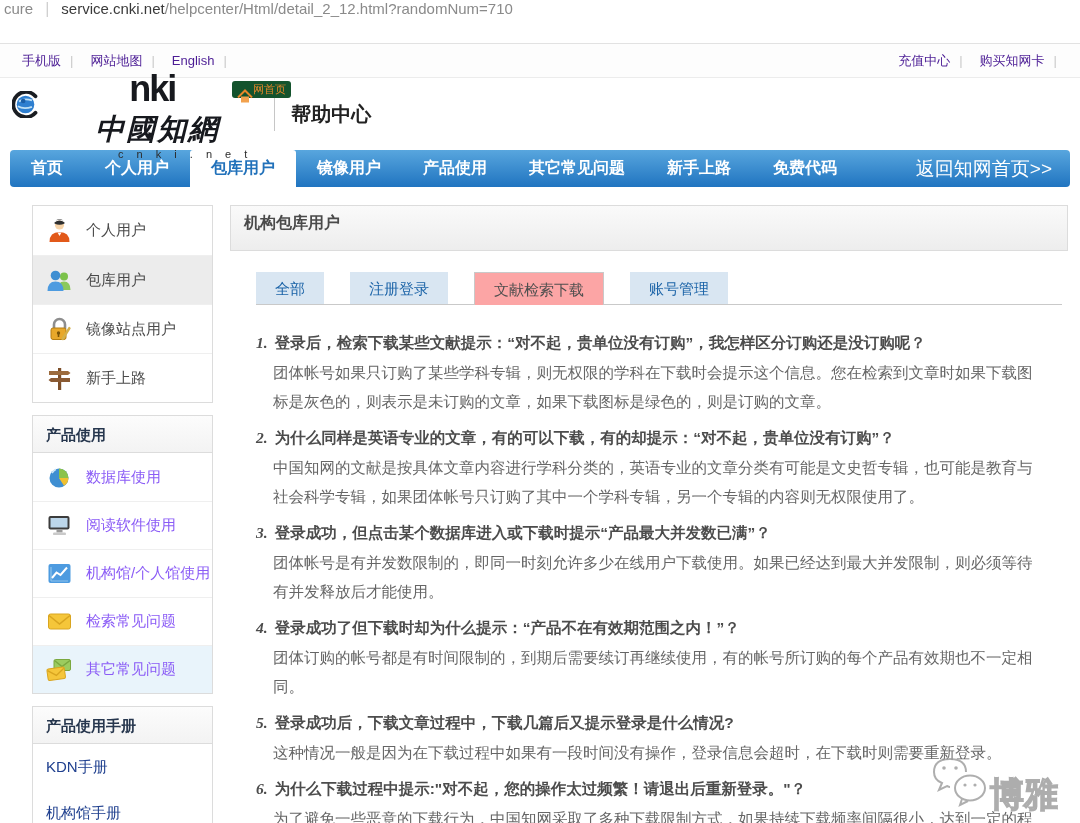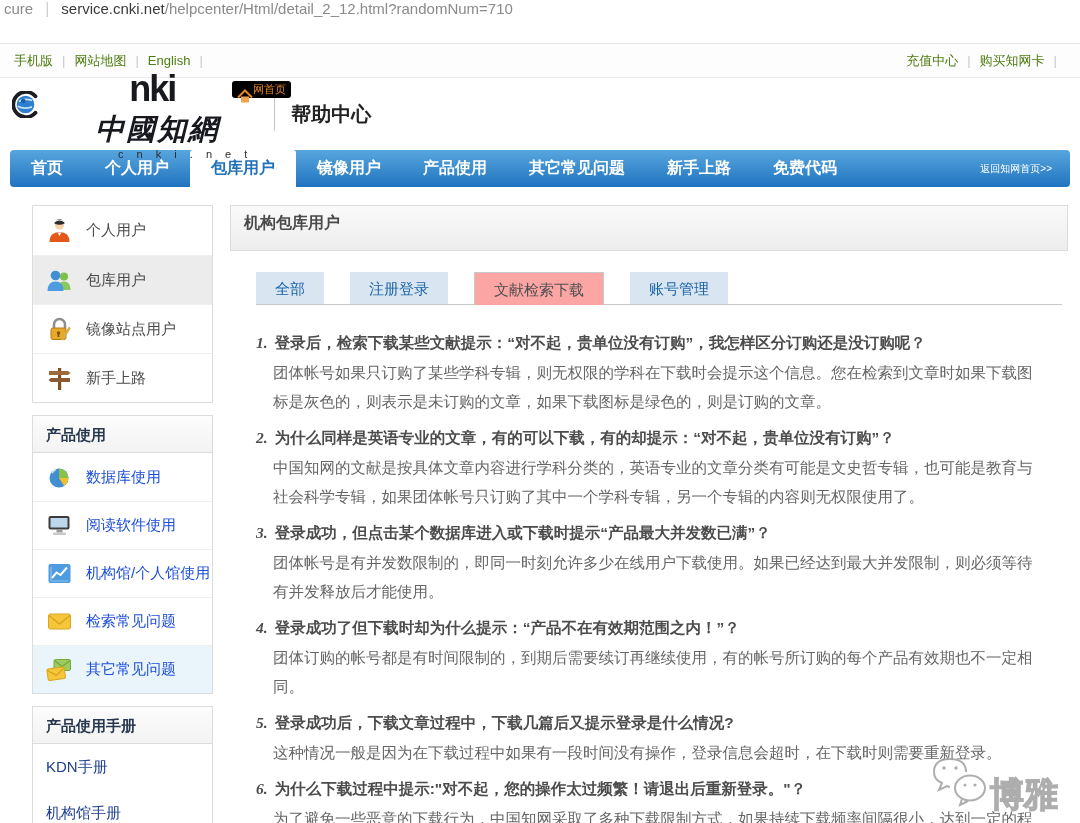--- a/index.html
+++ b/index.html
@@ -10,58 +10,58 @@
   .browser-bar { height:44px; background:#fff; border-bottom:1px solid #e2e2e2;
     display:flex; align-items:flex-start; font-size:15px; color:#8a8a8a; padding-left:4px; }
   .browser-bar .bsep { color:#d0d0d0; margin:0 12px; font-size:16px; }
   .browser-bar .domain { color:#3a3a3a; }
   .browser-bar .path { color:#8a8a8a; }
 
   
   .utility-bar { height:34px; background:#fdfdfd; border-bottom:1px solid #ececec;
     display:flex; align-items:center; justify-content:space-between; padding:0 14px; font-size:13px; }
   .ulinks { display:flex; align-items:center; }
-  .ulink { color:#4d7c0f; text-decoration:none; cursor:pointer; }
+  .ulink { color:#4c1d95; text-decoration:none; cursor:pointer;margin-left:8px; }
   .usep { color:#c9c9c9; margin:0 9px; }
 
   
   .logo-row { height:72px; background:#fff; position:relative; display:flex; align-items:center; padding-left:12px; }
   .logo { display:flex; align-items:center; cursor:pointer; }
   .logo-main { display:flex; flex-direction:column; }
   .logo-line1 { display:flex; align-items:center;flex-direction:column; }
   .nki { font-size:36px; font-weight:bold; color:#17191e; letter-spacing:-2px; margin-left:-6px; }
   .logo-cn { font-family:"DejaVu Serif", serif; font-style:italic; font-weight:bold;
     font-size:29px; color:#17191e; margin-left:4px; letter-spacing:2px; }
   .logo-net { font-size:11px; color:#2b2b2b; letter-spacing:5px; margin-left:60px; margin-top:-2px; }
   .home-tag { position:absolute; left:232px; top:3px; display:flex; align-items:center;
-    background:#000000; border-radius:3px; padding:1px 5px; font-size:11px; color:#e8882a; }
+    background:#14532d; border-radius:3px; padding:1px 5px; font-size:11px; color:#e8882a; }
   .header-divider { width:1px; height:34px; background:#c6c6c6; margin:0 16px 0 22px; }
   .site-title { font-size:20px; font-weight:bold; color:#222; }
 
   
   .nav { margin:0 10px; height:37px; border-radius:4px;
     background:linear-gradient(#58a6de,#2074c0); display:flex; align-items:stretch; }
   .nav-item { display:flex; align-items:center; padding:0 21px; color:#fff;
     font-size:16px; font-weight:bold; cursor:pointer; }
   .nav-item.active { background:#fff; color:#2171ba; border-radius:3px 3px 0 0; }
   .nav-home { margin-left:auto; display:flex; align-items:center; padding:15px 18px;
-    color:#fff; font-size:10px; cursor:pointer; }
+    color:#fff; font-size:19px; cursor:pointer; }
 
   
   .content { position:relative; width:1080px; height:645px; }
 
   .sidebar { position:absolute; left:32px; top:18px; width:181px; }
   .side-box { border:1px solid #dcdcdc; background:#fff; margin-bottom:12px; }
   .side-item { height:49px; display:flex; align-items:center; gap:13px; padding-left:13px;
     font-size:15px; color:#4a4a4a; cursor:pointer; border-top:1px solid #efefef; }
   .side-box .side-item:first-child { border-top:none; }
   .side-item.active { background:#ececec; }
   .side-head { height:37px; line-height:37px; padding-left:13px; font-size:15px; font-weight:bold;
     color:#27374e; border-bottom:1px solid #dcdcdc; background:linear-gradient(#fcfcfc,#f3f3f3); }
-  .prod .side-item { color:#1d4ed8; height:48px; }
+  .prod .side-item { color:#8b5cf6; height:48px; }
   .prod .side-item.active { background:#e9f4fb; }
   .manual .side-item { color:#20408f; height:46px; border-top:none; }
   .icon { width:27px; height:27px; display:inline-flex; }
   .icon svg { width:27px; height:27px; }
 
   .main { position:absolute; left:230px; top:18px; width:838px; }
   .main-head { height:46px; line-height:33px; border:1px solid #dcdcdc;
     background:linear-gradient(#fafafa,#ededed); padding-left:13px;
     font-size:16px; font-weight:bold; color:#4a4a4a; }
   .tabs { display:flex; gap:26px; margin:21px 0 0 26px; position:relative; }

